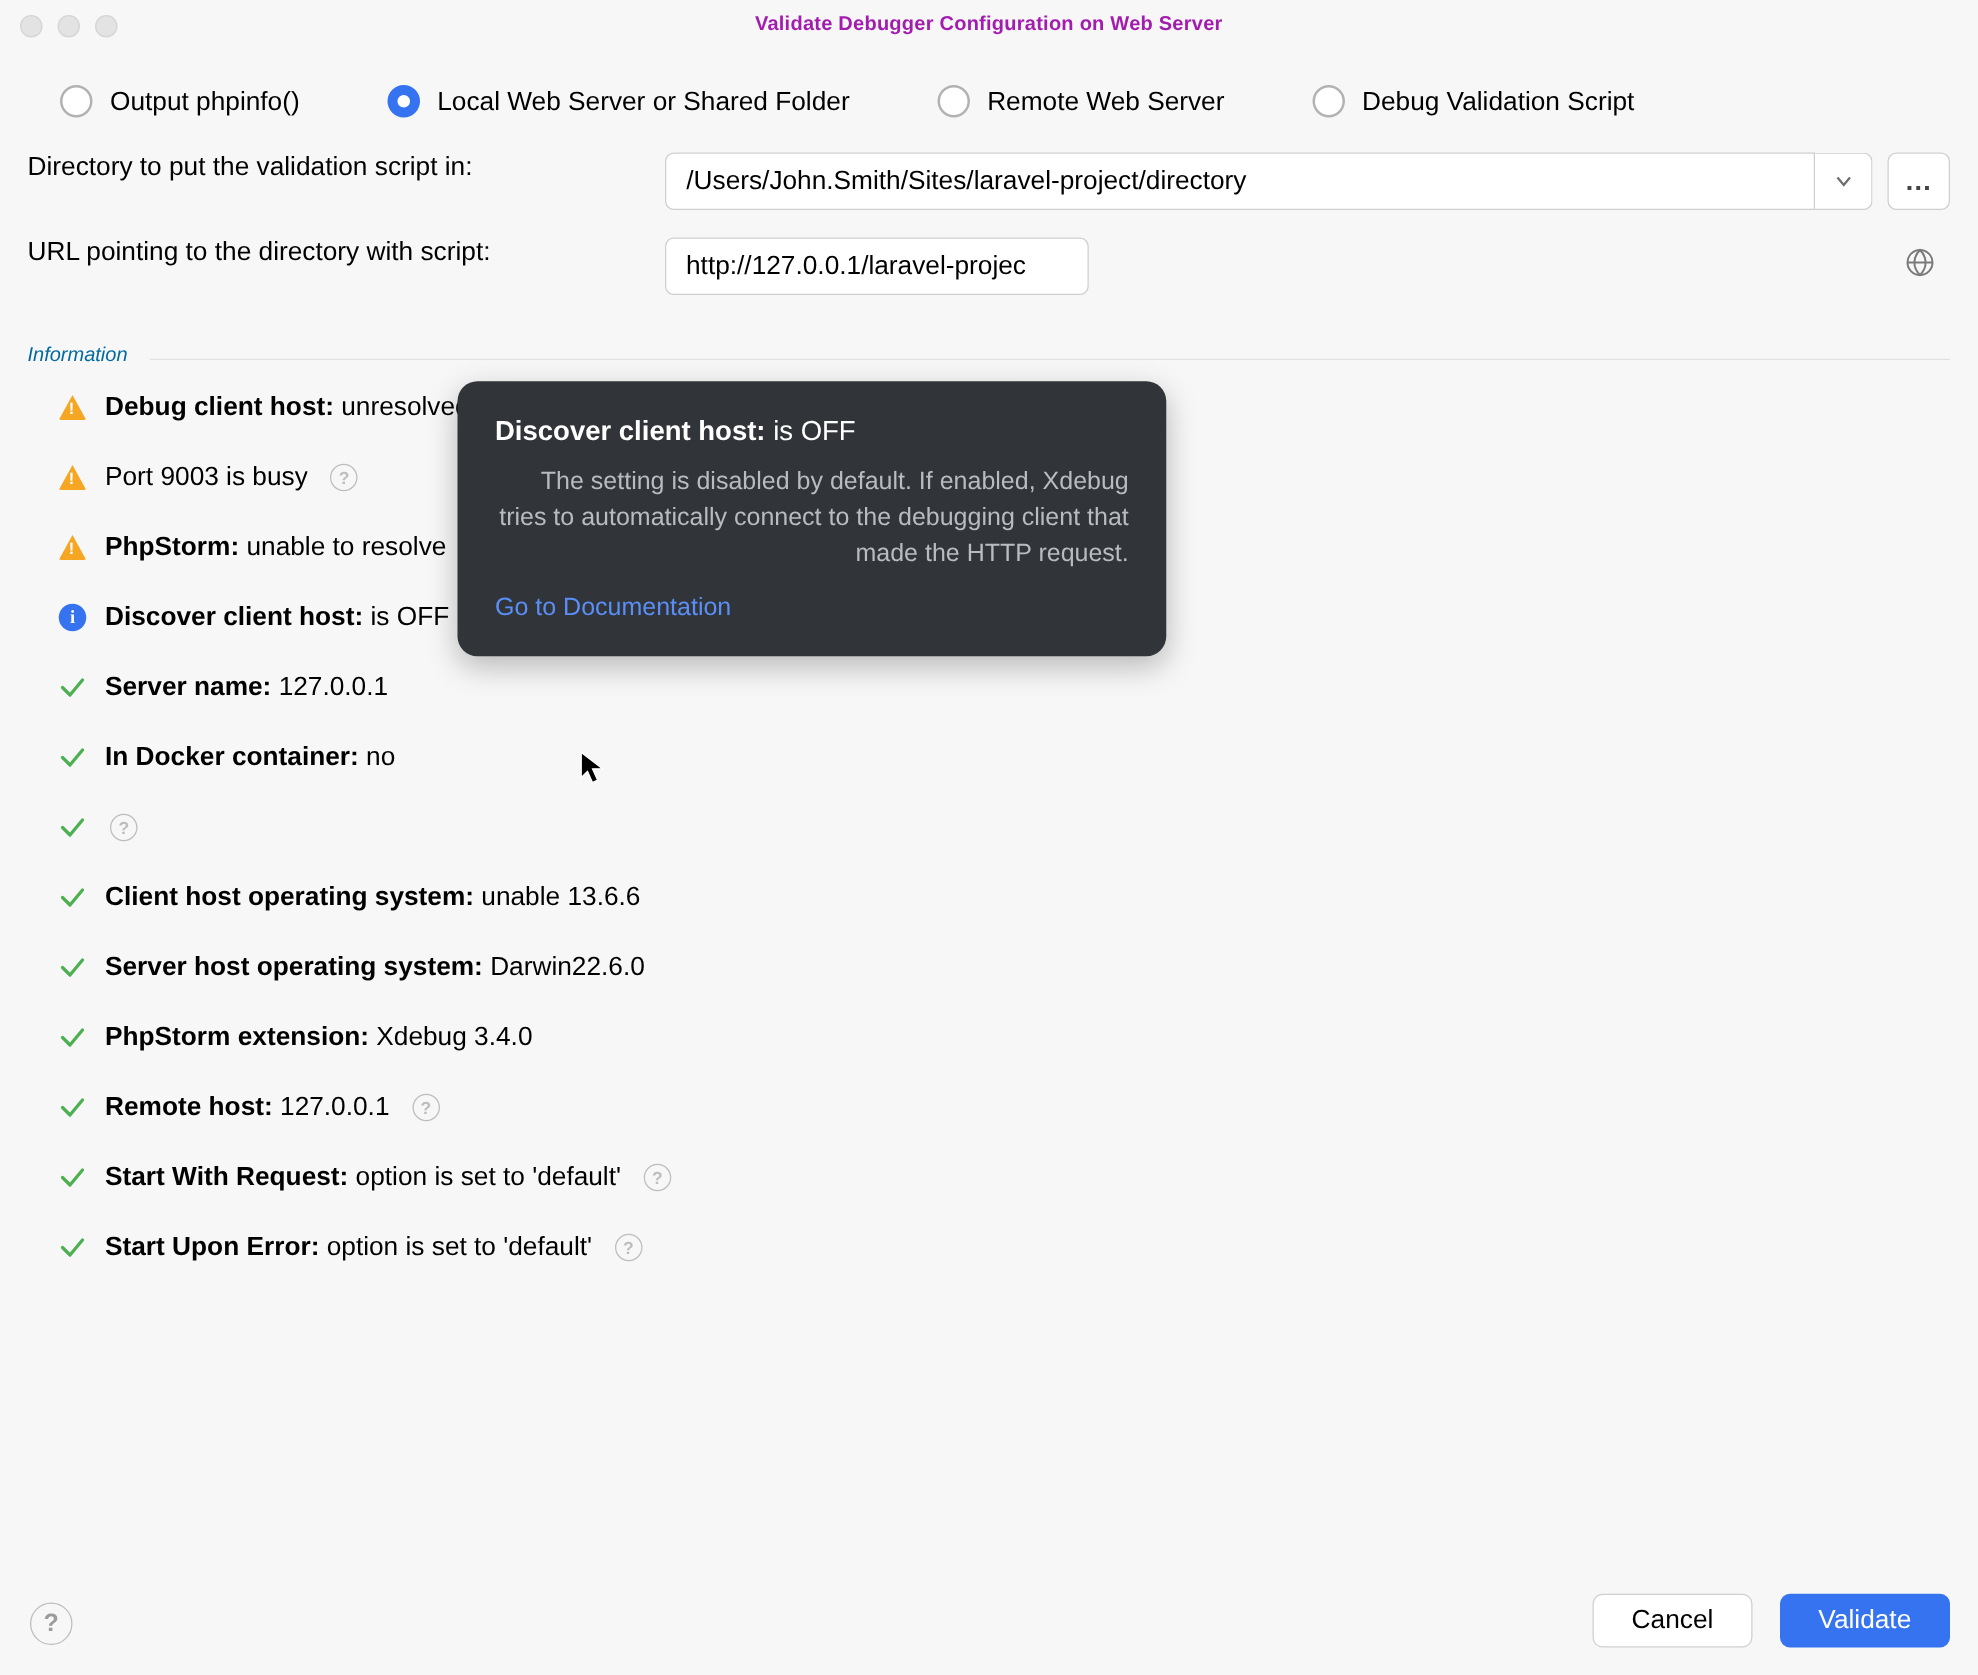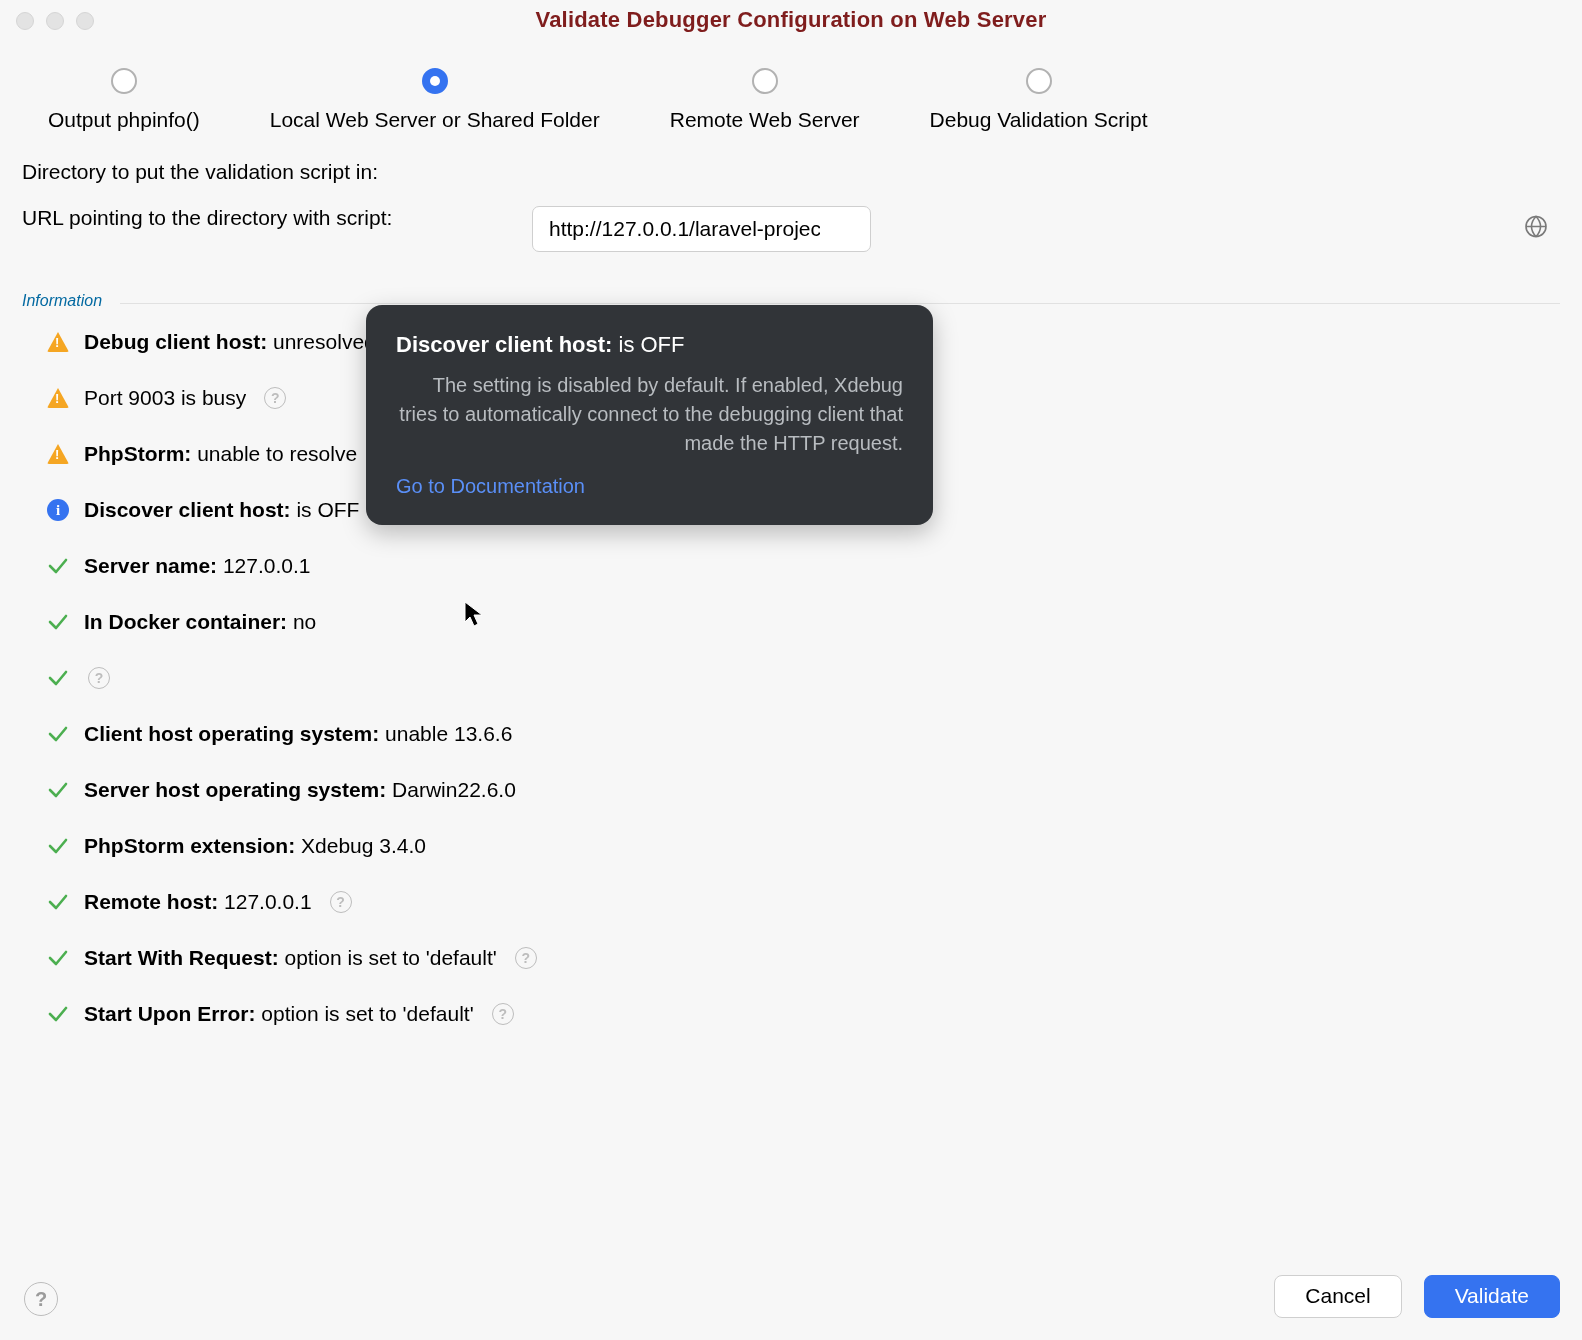--- a/index.html
+++ b/index.html
@@ -22,30 +22,30 @@
   }
   .traffic-lights{
     position:absolute;left:16px;top:12px;
     display:flex;gap:12px;
   }
   .traffic-lights span{
     width:18px;height:18px;border-radius:50%;
     background:#e3e3e3;border:1px solid #d5d5d5;
   }
   .title{
-    font-weight:600;color:#7f1d1d;font-size:22px;
+    font-weight:600;color:#a21caf;font-size:16px;
     letter-spacing:0.2px;
   }
 
   
   .radio-row{
     display:flex;align-items:center;gap:70px;
     padding:28px 30px 0 48px;
   }
-  .radio-item{display:flex;align-items:center;gap:14px;cursor:pointer;flex-direction:column;}
+  .radio-item{display:flex;align-items:flex-end;gap:14px;cursor:pointer;}
   .radio-outer{
     width:26px;height:26px;border-radius:50%;
     border:2px solid #b2b2b2;background:#fff;
     display:flex;align-items:center;justify-content:center;
   }
   .radio-item.selected .radio-outer{
     border-color:#3573f0;background:#3573f0;
   }
   .radio-item.selected .radio-inner{
     width:10px;height:10px;border-radius:50%;background:#fff;
@@ -181,20 +181,31 @@
     <span class="radio-outer">
         <span class="radio-inner"></span>
       </span>
     <span class="radio-label">Debug Validation Script</span>
   </div>
 </div>
 
 <div class="form-area">
   <div class="form-row">
     <div class="form-label">Directory to put the validation script in:</div>
+    <div class="combo">
+      <input class="text-input" value="/Users/John.Smith/Sites/laravel-project/directory" style="">
+      <div class="combo-btn">
+        <span class="chevron-down">
+          <svg width="14" height="14" viewBox="0 0 14 14">
+              <path d="M2 4l5 6 5-6" fill="none" stroke="#6d6d6d" stroke-width="1.8"></path>
+            </svg>
+        </span>
+      </div>
+      <div class="more-btn">…</div>
+    </div>
   </div>
 
   <div class="form-row">
     <div class="form-label">URL pointing to the directory with script:</div>
     <div class="url-wrap">
       <input class="text-input" value="http://127.0.0.1/laravel-project/directory" style="">
       <span class="globe">
         <svg width="24" height="24" viewBox="0 0 24 24" fill="none" stroke="#7a7a7a" stroke-width="1.6">
           <circle cx="12" cy="12" r="10"></circle>
           <path d="M2 12h20"></path>

